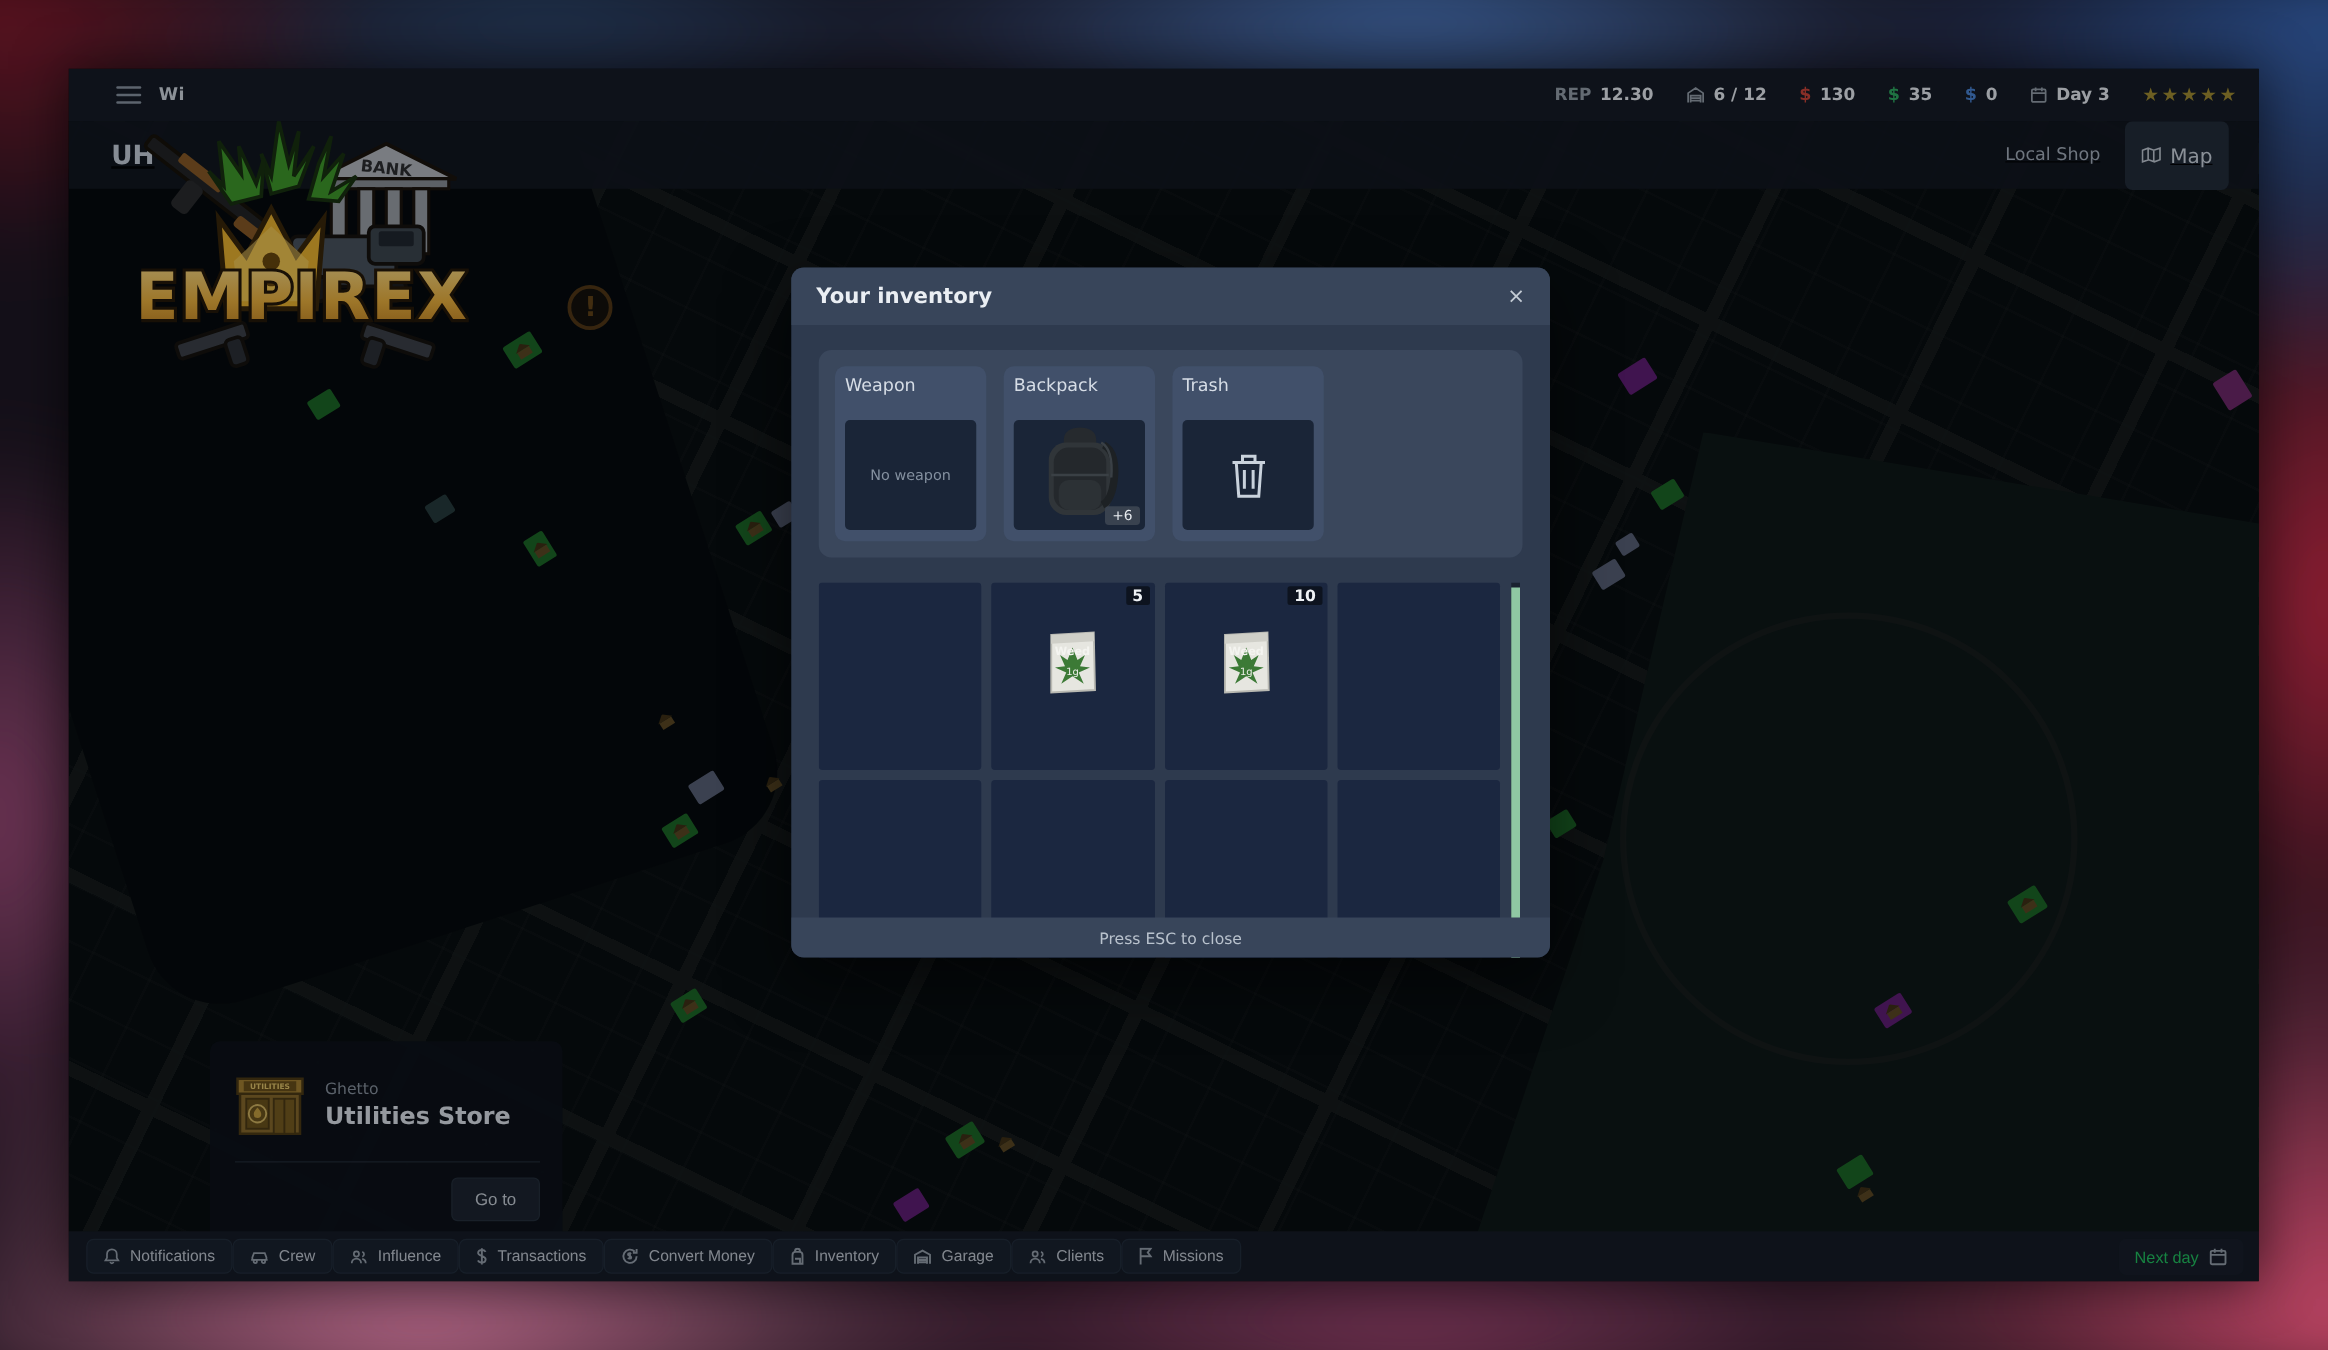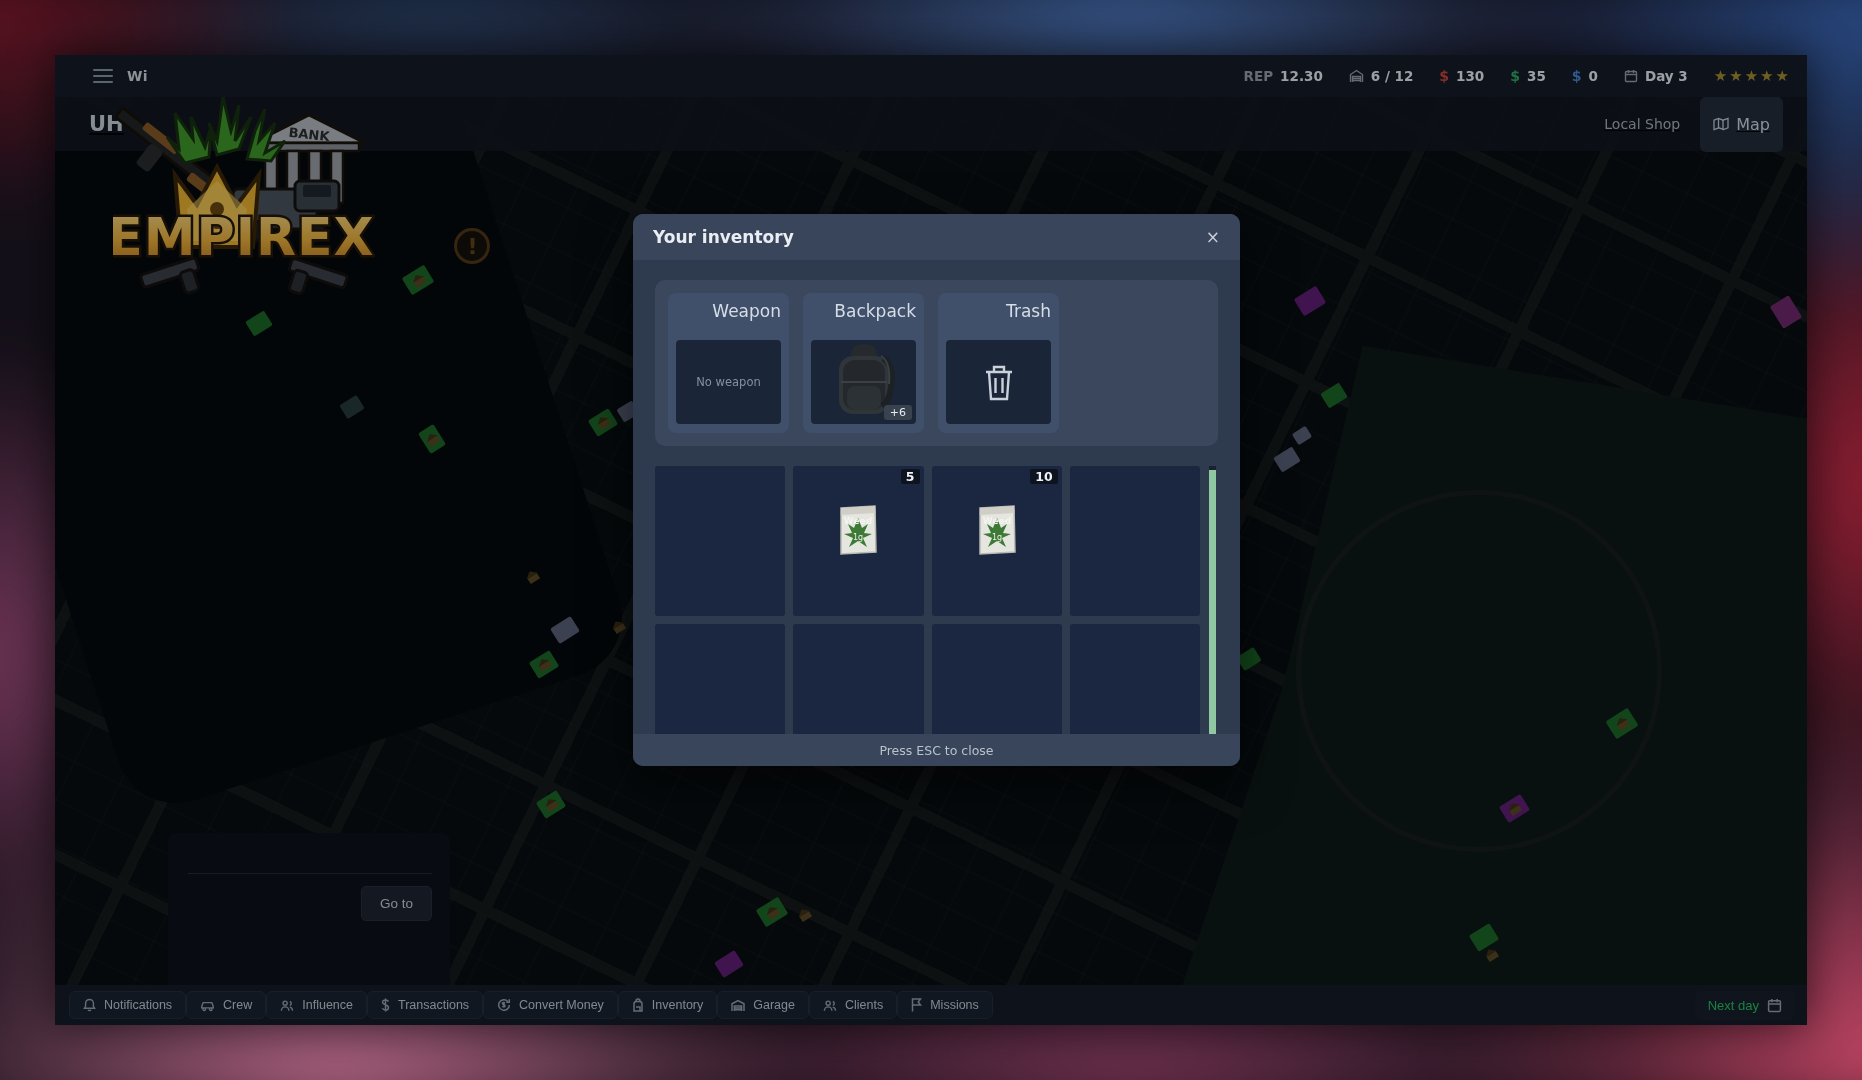--- a/index.html
+++ b/index.html
@@ -105,21 +105,21 @@
     background:#2e3a4e; border-radius:10px; box-shadow:0 18px 50px rgba(0,0,0,.55); overflow:hidden; }
   .modal-header { height:46px; background:#38455a; display:flex; align-items:center;
     justify-content:space-between; padding:0 20px; }
   .modal-title { font-size:17px; font-weight:bold; color:#eaeef3; }
   .modal-close { color:#c3cbd4; font-size:17px; cursor:pointer; line-height:1; }
   .modal-body { padding:20px 22px 0; }
 
   .slots-panel { background:#3a475c; border-radius:10px; padding:13px; display:flex; gap:14px; height:166px; }
   .slot-card { width:121px; background:#41506a; border-radius:8px; padding:8px 8px 9px;
     display:flex; flex-direction:column; cursor:pointer; }
-  .slot-label { font-size:17px; color:#d6dde6; text-align:right; margin-bottom:19px; }
+  .slot-label { font-size:14px; color:#d6dde6; text-align:left; margin-bottom:19px; }
   .slot-inner { flex:1; background:#1a2537; border-radius:4px; display:flex; align-items:center;
     justify-content:center; position:relative; }
   .no-weapon { font-size:11.5px; color:#84909f; }
   .bp-badge { position:absolute; right:4px; bottom:4px; background:#39424f; color:#e8ecf0;
     font-size:11px; padding:1px 6px; border-radius:3px; }
 
   .inv-grid-wrap { position:relative; margin-top:20px; height:370px; overflow:hidden; padding-right:18px; }
   .inv-grid { display:grid; grid-template-columns:repeat(4,1fr); gap:8px; }
   .cell { height:150px; background:#1b2740; border-radius:3px; position:relative; cursor:pointer; }
   .count-badge { position:absolute; top:3px; right:4px; background:rgba(10,16,26,.85); color:#eef1f5;
@@ -351,20 +351,37 @@
           <stop offset="0" stop-color="#ffe18a"></stop>
             <stop offset=".55" stop-color="#f0b33a"></stop>
             <stop offset="1" stop-color="#c07c1a"></stop>
         </linearGradient>
       </defs>
       <text x="128" y="158" text-anchor="middle" font-size="52" font-weight="bold" letter-spacing="1" fill="url(#gold)" stroke="#241604" stroke-width="5" paint-order="stroke">EMPIREX</text>
     </svg>
   </div>
 
   <div class="loc-card">
+    <div class="loc-top">
+      <svg width="56" height="56" viewBox="0 0 56 56">
+        <rect x="4" y="18" width="48" height="34" fill="#8a6a28" stroke="#4d3a10" stroke-width="2"></rect>
+        <rect x="2" y="8" width="52" height="12" fill="#a8822f" stroke="#4d3a10" stroke-width="2"></rect>
+        <rect x="7" y="10" width="42" height="8" fill="#6b4f16"></rect>
+        <text x="28" y="16.5" font-size="6" font-weight="bold" fill="#e8c96a" text-anchor="middle">UTILITIES</text>
+        <rect x="9" y="24" width="18" height="24" fill="#6e5318" stroke="#4d3a10" stroke-width="1.5"></rect>
+        <circle cx="18" cy="36" r="7" fill="none" stroke="#d8b860" stroke-width="1.5"></circle>
+        <path d="M18 31c2.4 2.6 3 4 3 5.4a3 3 0 0 1-6 0c0-1.4.6-2.8 3-5.4z" fill="#caa13c"></path>
+        <rect x="31" y="24" width="17" height="28" fill="#7a5c1d" stroke="#4d3a10" stroke-width="1.5"></rect>
+        <line x1="39.5" y1="24" x2="39.5" y2="52" stroke="#4d3a10" stroke-width="1.5"></line>
+      </svg>
+      <div class="loc-texts">
+        <div class="district">Ghetto</div>
+        <div class="name">Utilities Store</div>
+      </div>
+    </div>
     <div class="loc-div"></div>
     <button class="goto-btn">Go to</button>
   </div>
 
   <div class="bottom-bar">
     <div class="bn-left">
       <button class="nav-btn">
         <svg width="13" height="14" viewBox="0 0 14 15">
             <path d="M7 1.5a4.2 4.2 0 0 0-4.2 4.2v3.2L1.5 11h11l-1.3-2.1V5.7A4.2 4.2 0 0 0 7 1.5zM5.5 12.5a1.6 1.6 0 0 0 3 0"></path>
           </svg>

